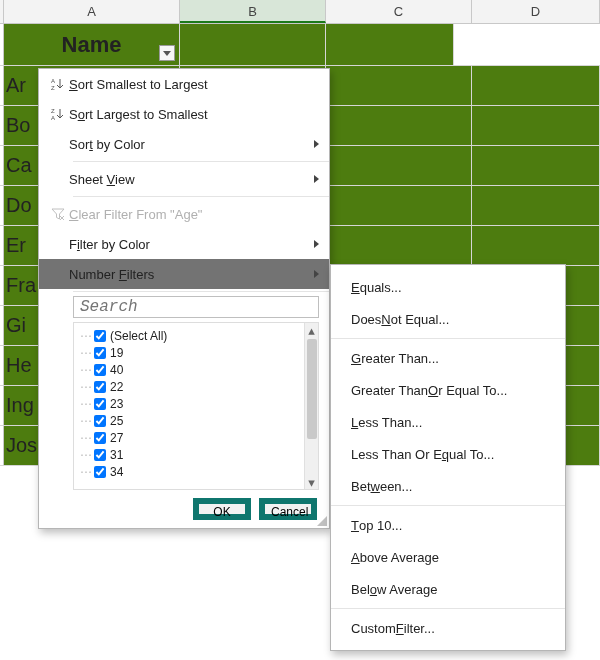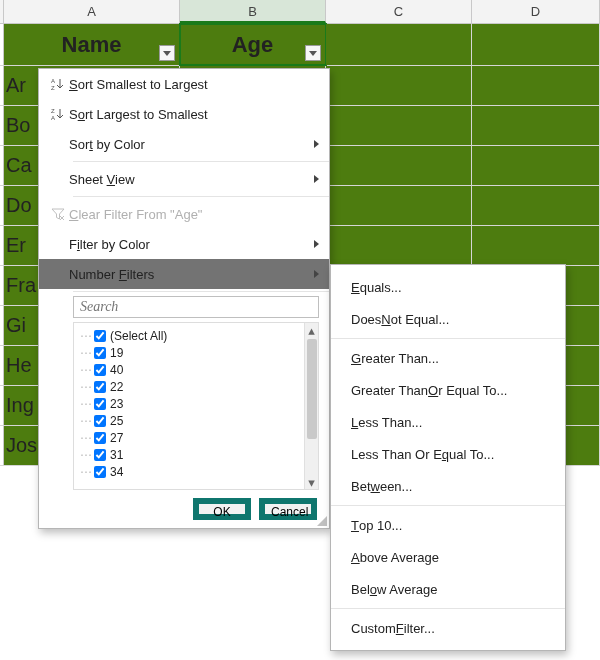--- a/index.html
+++ b/index.html
@@ -98,21 +98,21 @@
   .dd-item.hover { background:#737373; }
   .dd-sep { height:1px; background:#e4e4e4; margin:2px 0 2px 34px; }
 
   .dd-search {
     margin: 4px 10px 4px 34px;
   }
   .dd-search input {
     width: 100%; height:22px;
     border:1px solid #bfbfbf;
     padding:2px 6px;
-    font-family:Liberation Serif, serif; font-size:14px;
+    font-family:Liberation Mono, monospace; font-size:16px;
     color:#777; font-style:italic;
   }
   .dd-values {
     margin: 0 10px 0 34px;
     border:1px solid #ddd;
     height: 168px;
     overflow: hidden;
     position: relative;
     padding: 4px 0 0 6px;
   }
@@ -177,28 +177,20 @@
   <div class="col-letter colC">C</div>
   <div class="col-letter colD">D</div>
 </div>
 
 <div class="grid-area">
 
   <div class="data-row header-row">
     <div class="row-head-spacer"></div>
     <div class="cell header-cell colA">
       <span>Name</span>
-      <div class="filter-btn">
-        <svg viewBox="0 0 10 6">
-            <path d="M0 0 L5 6 L10 0 Z" fill="#555"></path>
-          </svg>
-      </div>
-    </div>
-    <div class="cell header-cell colB sel-cell">
-      <span>Age</span>
       <div class="filter-btn">
         <svg viewBox="0 0 10 6">
             <path d="M0 0 L5 6 L10 0 Z" fill="#555"></path>
           </svg>
       </div>
     </div>
     <div class="cell colC"></div>
     <div class="cell colD"></div>
   </div>
 

